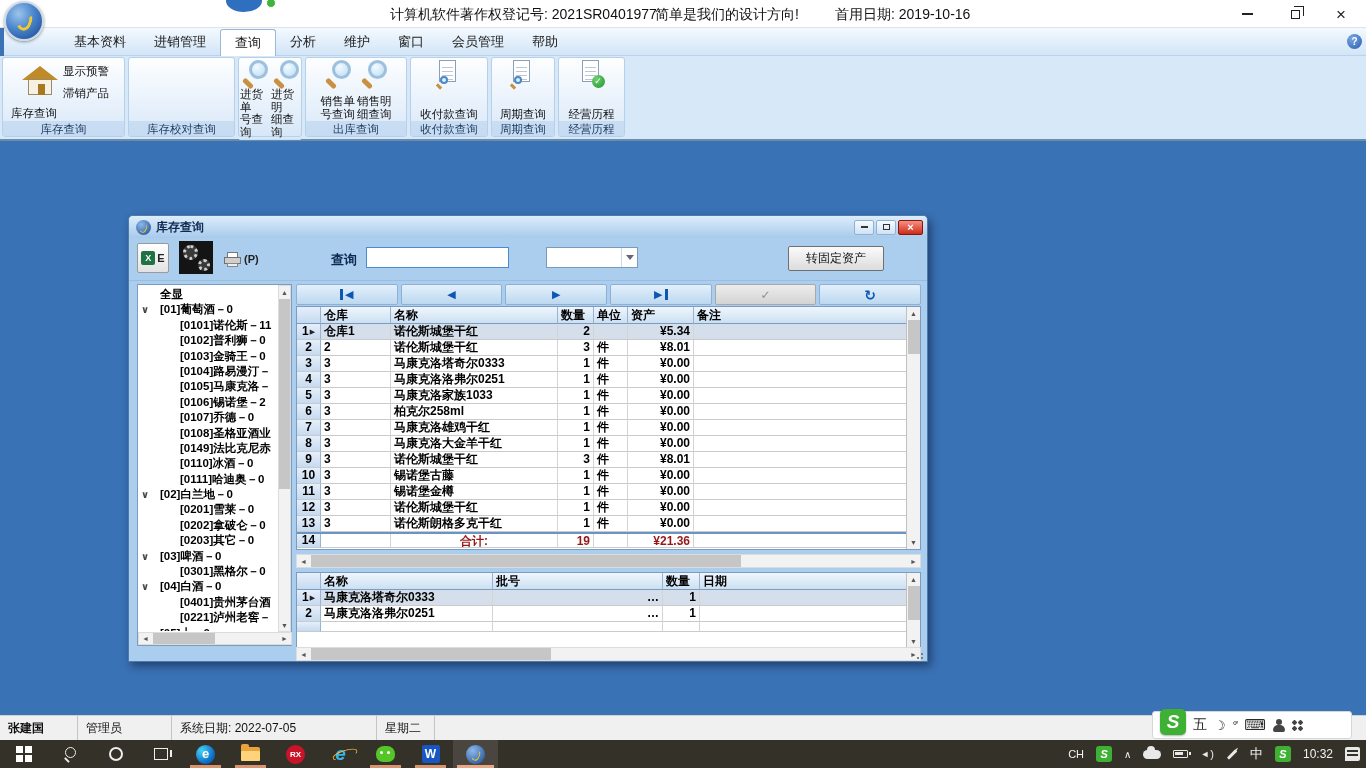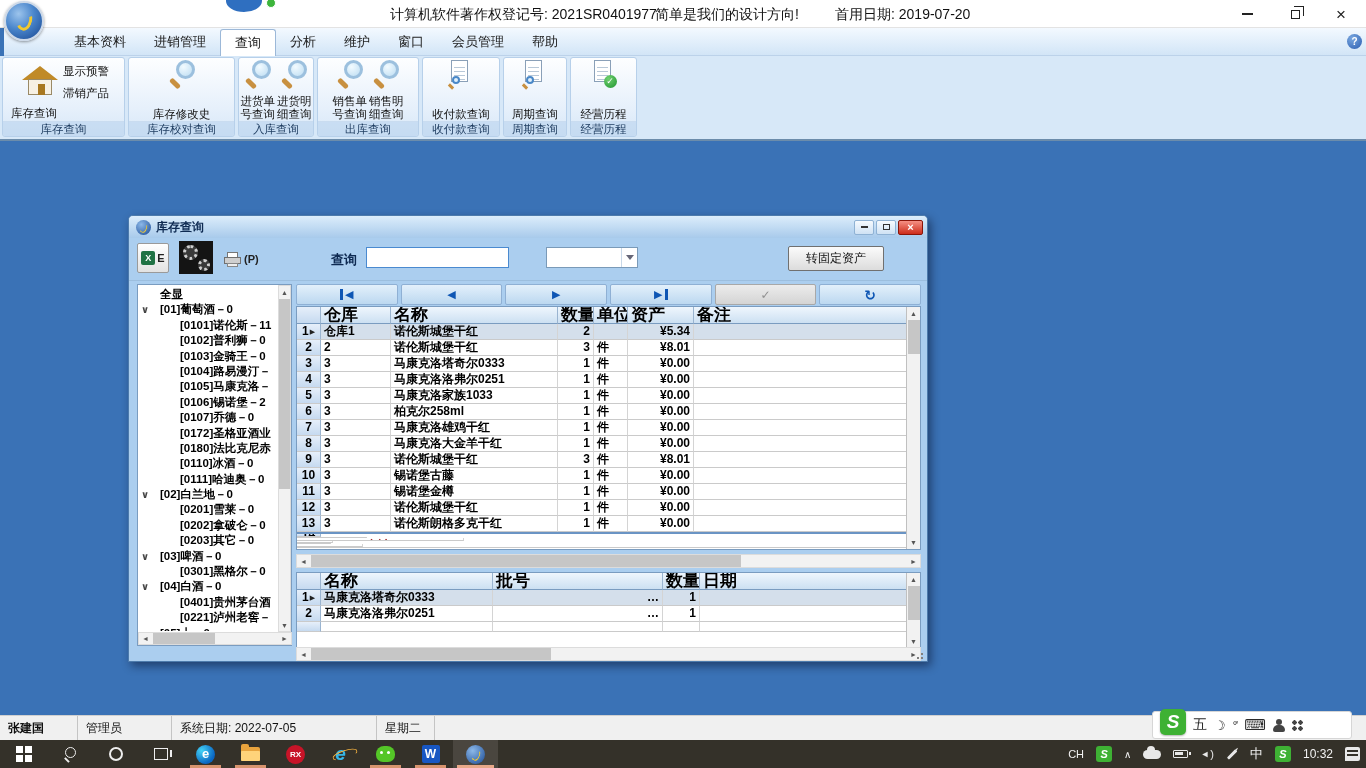--- a/index.html
+++ b/index.html
@@ -29,21 +29,21 @@
   .menubar { position:absolute; left:4px; top:28px; width:1366px; height:28px; background:linear-gradient(#f3f9ff,#d2e5f7); border-bottom:1px solid #bcd2ea; z-index:20; }
   .menu-tabs { position:absolute; left:56px; top:1px; height:27px; display:flex; }
   .mtab { padding:0 14px; line-height:26px; font-size:13px; color:#1a1a1a; cursor:default; }
   .mtab.active { background:#ffffff; border:1px solid #9cb8d8; border-bottom:none; border-radius:3px 3px 0 0; }
   .help-badge { position:absolute; right:8px; top:6px; width:15px; height:15px; border-radius:50%; background:radial-gradient(circle at 35% 30%,#7aa8e0,#2a5cb0); color:#fff; font-size:10px; font-weight:bold; text-align:center; line-height:15px; }
 
   
   .ribbon { position:absolute; left:0; top:56px; width:1366px; height:85px; background:#d7e8f8; border-bottom:2px solid #6b8cab; display:flex; padding:1px 2px; gap:3px; z-index:20; }
   .rb-group { height:80px; border:1px solid #b7d0ea; border-radius:3px; background:linear-gradient(#fdfeff,#e6f0fb 65%,#d6e7f7); display:flex; flex-direction:column; position:relative; }
   .rb-caption { margin-top:auto; height:15px; line-height:14px; text-align:center; font-size:11.5px; color:#1c3a5e; background:rgba(187,211,238,.6); border-top:1px solid #c9dcf0; border-radius:0 0 3px 3px; white-space:nowrap; overflow:hidden; }
-  .g1 { width:123px; } .g2 { width:107px; } .g3 { width:76px; } .g4 { width:102px; } .g5 { width:78px; } .g6 { width:64px; } .g7 { width:67px; }
+  .g1 { width:123px; } .g2 { width:107px; } .g3 { width:64px; } .g4 { width:102px; } .g5 { width:78px; } .g6 { width:64px; } .g7 { width:67px; }
   .rb-btns { flex:1; display:flex; justify-content:center; align-items:stretch; gap:2px; padding:2px 1px 0 1px; }
   .rb-btn { display:flex; flex-direction:column; align-items:center; justify-content:flex-end; font-size:11.5px; line-height:12.5px; color:#111; cursor:default; padding-bottom:1px; }
   .rb-btn .ic { margin-bottom:auto; }
   .g1 .rb-big { position:absolute; left:8px; top:4px; width:50px; height:60px; }
   .g1 .g1-label { position:absolute; left:8px; top:48px; font-size:11.5px; color:#111; white-space:nowrap; }
   .g1 .rb-links { position:absolute; left:60px; top:6px; display:flex; flex-direction:column; gap:7px; font-size:11.5px; color:#111; }
 
   
   .icon-home { position:absolute; left:10px; top:4px; width:38px; height:34px; }
   .icon-home .roof { position:absolute; left:1px; top:0; width:0; height:0; border-left:18px solid transparent; border-right:18px solid transparent; border-bottom:14px solid #c08a28; }
@@ -122,30 +122,30 @@
   .navb .rf { font-size:14px; font-weight:bold; }
 
   
   .grid { position:absolute; left:167px; top:90px; width:625px; border:1px solid #7a9cc0; background:#fff; display:flex; }
   .gcols { width:609px; }
   .gvs { width:14px; border-left:1px solid #c0c0c0; background:#f2f2f2; display:flex; flex-direction:column; align-items:center; }
   .gvs .ar { height:13px; width:100%; display:flex; align-items:center; justify-content:center; color:#555; font-size:7px; }
   .gvs .thumb { width:12px; height:34px; }
   .ghead, .grow { display:flex; }
   .ghead { height:17px; }
-  .hc { background:linear-gradient(#eff6fd,#cce0f2); border-right:1px solid #9ab4d0; border-bottom:1px solid #7a9cc0; font-size:17px; font-weight:bold; color:#000; line-height:16px; padding-left:3px; white-space:nowrap; overflow:hidden; }
+  .hc { background:linear-gradient(#eff6fd,#cce0f2); border-right:1px solid #9ab4d0; border-bottom:1px solid #7a9cc0; font-size:12px; font-weight:bold; color:#000; line-height:16px; padding-left:3px; white-space:nowrap; overflow:hidden; }
   .grow { height:16px; }
   .gc { border-right:1px solid #d4d4d4; border-bottom:1px solid #cacaca; font-size:12px; font-weight:bold; line-height:15px; padding:0 3px; white-space:nowrap; overflow:hidden; background:#fff; }
   .cnum { width:24px; text-align:center; background:linear-gradient(#e6effa,#c6daf0) !important; border-right:1px solid #9ab4d0; color:#000; display:flex; align-items:center; justify-content:center; gap:1px; padding:0 1px; }
   .cwh { width:70px; } .cname { width:167px; } .cqty { width:36px; text-align:right; } .cunit { width:34px; } .casset { width:66px; text-align:right; } .cnote { flex:1; border-right:none; }
   .dname { width:172px; } .dbatch { width:170px; text-align:right; } .dqty { width:37px; text-align:right; } .ddate { flex:1; border-right:none; }
   .grow.selected .gc:not(.cnum) { background:#d4dfeb; }
   .cur-arrow { display:none; font-size:7px; color:#222; }
   .grow.current .cur-arrow { display:inline; }
-  .grow.total { border-top:2px solid #6a94c4;flex-direction:column; }
+  .grow.total { border-top:2px solid #6a94c4; }
   .grow.total .cname { color:#971616; text-align:center; }
   .grow.total .cqty, .grow.total .casset { color:#971616; }
   .grow.blank { height:10px; }
   .ghs { left:167px; width:625px; height:14px; }
   .ghs .thumb { height:12px; }
   .main-hs { top:338px; } .main-hs .thumb { width:430px; margin-left:1px; }
   .det-hs { top:431px; } .det-hs .thumb { width:240px; margin-left:1px; }
   .grip { position:absolute; right:1px; bottom:1px; width:10px; height:10px; background:
     radial-gradient(circle at 2px 8px,#7f7f7f 1px,transparent 1.4px),
     radial-gradient(circle at 6px 8px,#7f7f7f 1px,transparent 1.4px),
@@ -221,21 +221,21 @@
 
 <div class="screen">
 
   <div class="titlebar">
     <div class="clipped-logo">
         <div class="blob"></div>
         <div class="dot"></div>
       </div>
     <div class="tb-text t-reg">计算机软件著作权登记号: 2021SR0401977</div>
     <div class="tb-text t-slogan">简单是我们的设计方向!</div>
-    <div class="tb-text t-first">首用日期: 2019-07-20</div>
+    <div class="tb-text t-first">首用日期: 2019-10-16</div>
     <div class="win-ctl wc-min">
         <span class="g"></span>
       </div>
     <div class="win-ctl wc-rest">
         <span class="g"></span>
       </div>
     <div class="win-ctl wc-close">
         <span class="g">×</span>
       </div>
   </div>
@@ -269,29 +269,20 @@
       </div>
       <span class="g1-label">库存查询</span>
       <div class="rb-links">
         <span>显示预警</span>
         <span>滞销产品</span>
       </div>
       <div class="rb-caption">库存查询</div>
     </div>
 
     <div class="rb-group g2">
-      <div class="rb-btns">
-        <div class="rb-btn">
-          <span class="ic icon-mag">
-              <span class="lens"></span>
-              <span class="hdl"></span>
-            </span>
-          <span>库存修改史</span>
-        </div>
-      </div>
       <div class="rb-caption">库存校对查询</div>
     </div>
 
     <div class="rb-group g3">
       <div class="rb-btns">
         <div class="rb-btn">
           <span class="ic icon-mag">
               <span class="lens"></span>
               <span class="hdl"></span>
             </span>
@@ -466,26 +457,26 @@
               <span class="tlabel">[0106]锡诺堡－2</span>
             </div>
 
             <div class="titem lvl1">
               
               <span class="tlabel">[0107]乔德－0</span>
             </div>
 
             <div class="titem lvl1">
               
-              <span class="tlabel">[0172]圣格亚酒业</span>
-            </div>
-
-            <div class="titem lvl1">
-              
-              <span class="tlabel">[0180]法比克尼赤</span>
+              <span class="tlabel">[0108]圣格亚酒业</span>
+            </div>
+
+            <div class="titem lvl1">
+              
+              <span class="tlabel">[0149]法比克尼赤</span>
             </div>
 
             <div class="titem lvl1">
               
               <span class="tlabel">[0110]冰酒－0</span>
             </div>
 
             <div class="titem lvl1">
               
               <span class="tlabel">[0111]哈迪奥－0</span>

